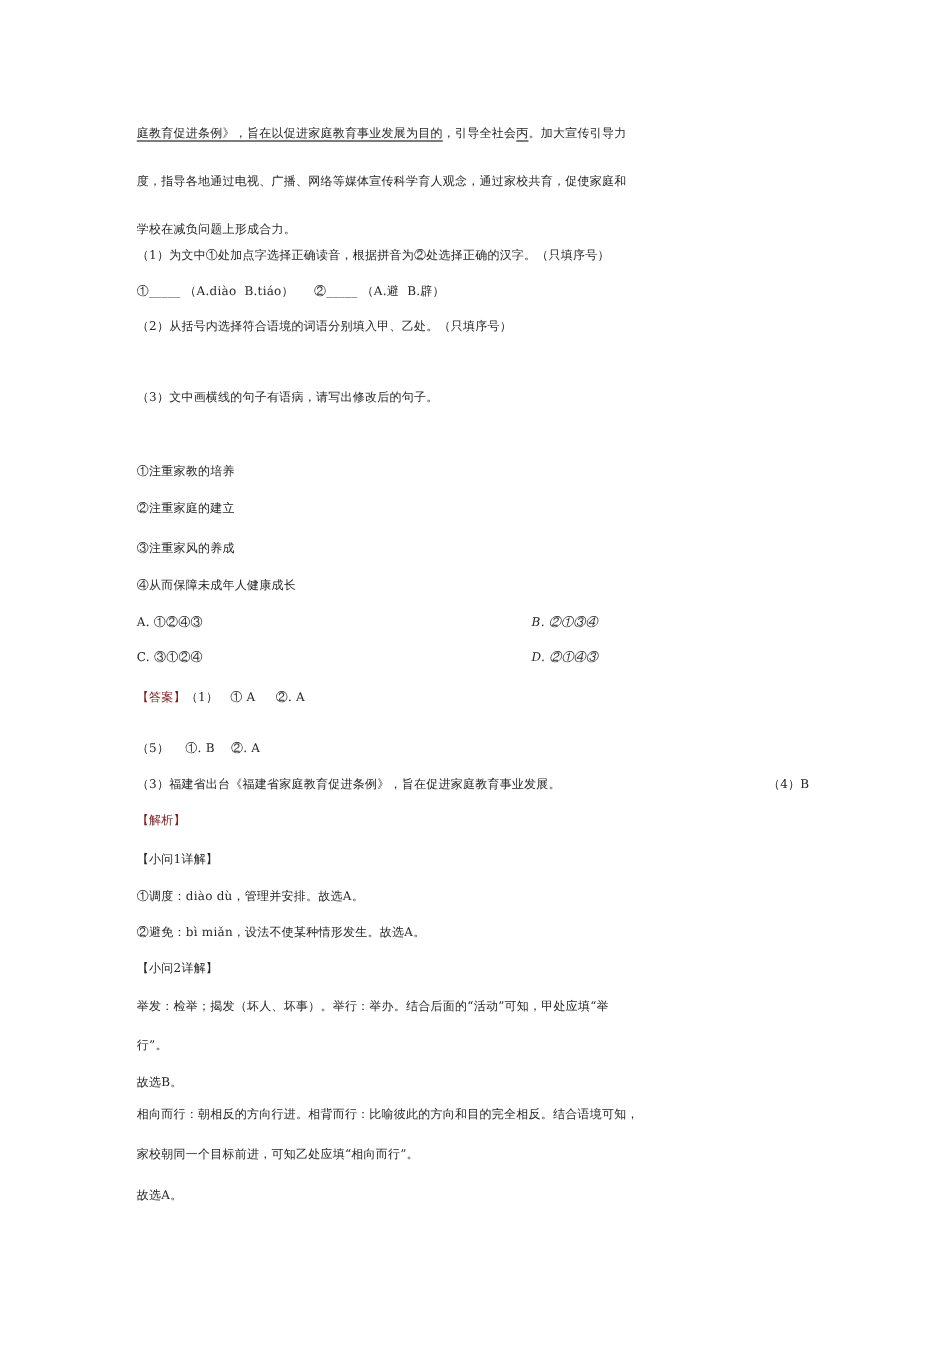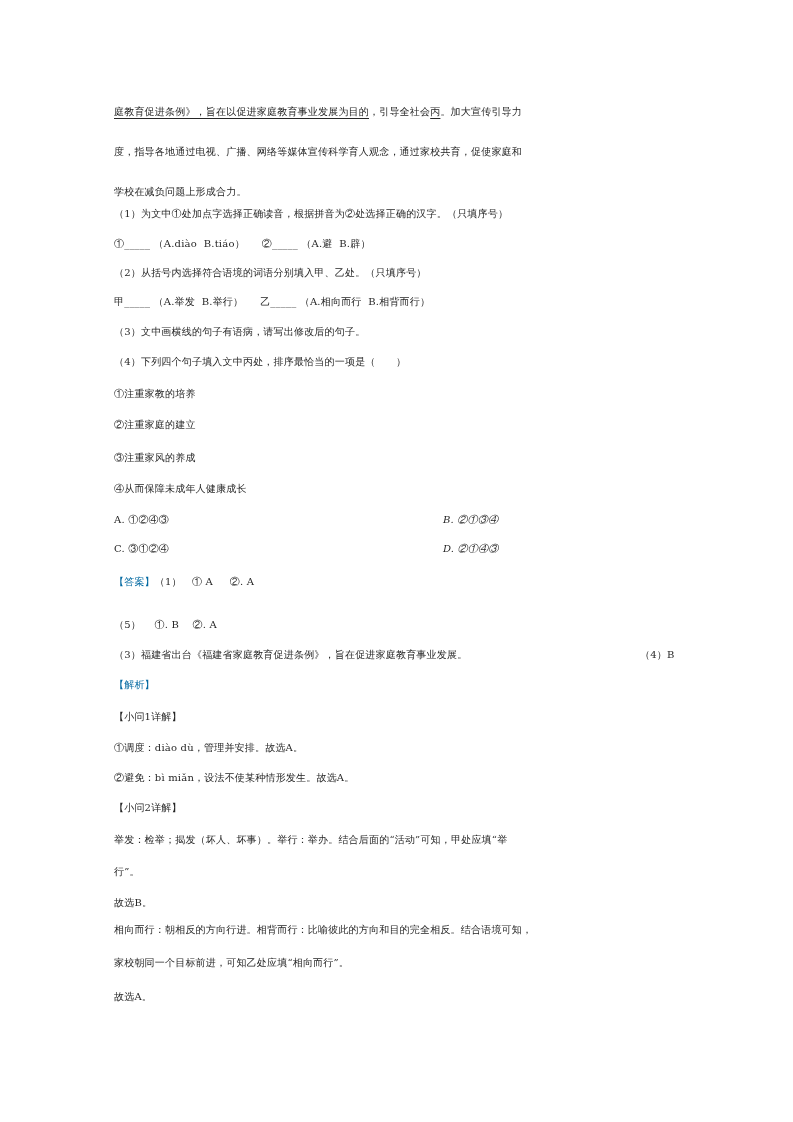--- a/index.html
+++ b/index.html
@@ -18,40 +18,38 @@
     left: 114px;
     line-height: 19px;
     white-space: pre;
     letter-spacing: 0.2px;
   }
   .u {
     text-decoration: underline;
     text-underline-offset: 3px;
     text-decoration-thickness: 1px;
   }
-  .blue { color: #0369a1; }
+  .blue { color: #7f1d1d; }
   .col2 { left: 443px; font-style: italic; }
   .ans4 { left: 640px; }
 </style>
 </head>
 <body>
 
 <div class="page">
 
   <div class="ln" style="top:102px"><span class="u">庭教育促进条例》，旨在以促进家庭教育事业发展为目的</span><span>，引导全社会</span><span class="u">丙</span><span>。加大宣传引导力</span></div>
 
   <div class="ln" style="top:142px">度，指导各地通过电视、广播、网络等媒体宣传科学育人观念，通过家校共育，促使家庭和</div>
   <div class="ln" style="top:182px">学校在减负问题上形成合力。</div>
 
   <div class="ln" style="top:204px">（1）为文中①处加点字选择正确读音，根据拼音为②处选择正确的汉字。（只填序号）</div>
   <div class="ln" style="top:234px">①_____ （A.diào  B.tiáo）     ②_____ （A.避  B.辟）</div>
   <div class="ln" style="top:263px">（2）从括号内选择符合语境的词语分别填入甲、乙处。（只填序号）</div>
-  <div class="ln" style="top:292px">甲_____ （A.举发  B.举行）     乙_____ （A.相向而行  B.相背而行）</div>
   <div class="ln" style="top:322px">（3）文中画横线的句子有语病，请写出修改后的句子。</div>
-  <div class="ln" style="top:352px">（4）下列四个句子填入文中丙处，排序最恰当的一项是（　　）</div>
 
   <div class="ln" style="top:384px">①注重家教的培养</div>
   <div class="ln" style="top:415px">②注重家庭的建立</div>
   <div class="ln" style="top:448px">③注重家风的养成</div>
   <div class="ln" style="top:479px">④从而保障未成年人健康成长</div>
 
   <div class="ln" style="top:510px">A. ①②④③</div>
   <div class="ln col2" style="top:510px">B. ②①③④</div>
   <div class="ln" style="top:539px">C. ③①②④</div>
   <div class="ln col2" style="top:539px">D. ②①④③</div>

